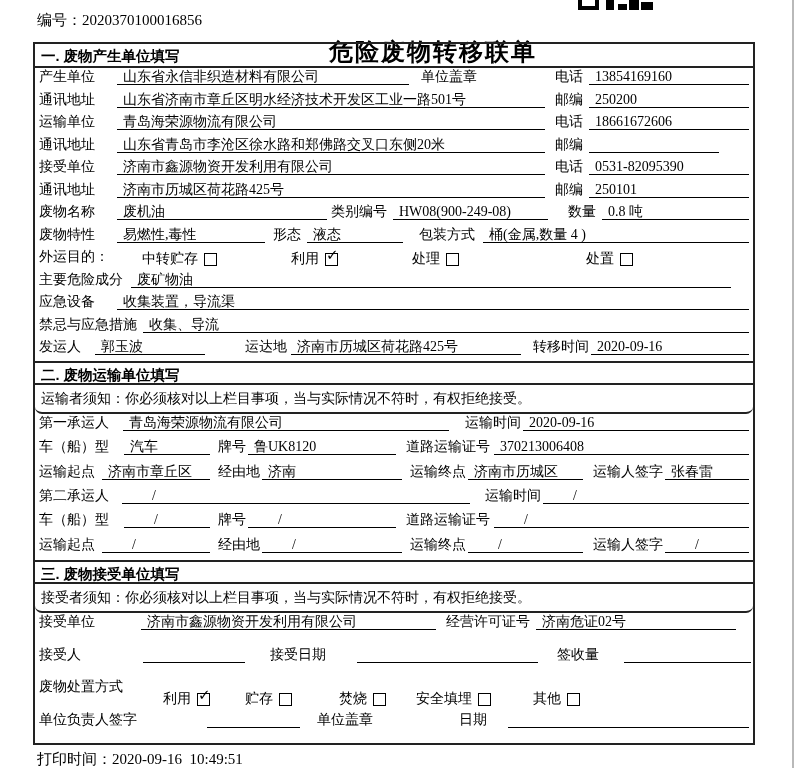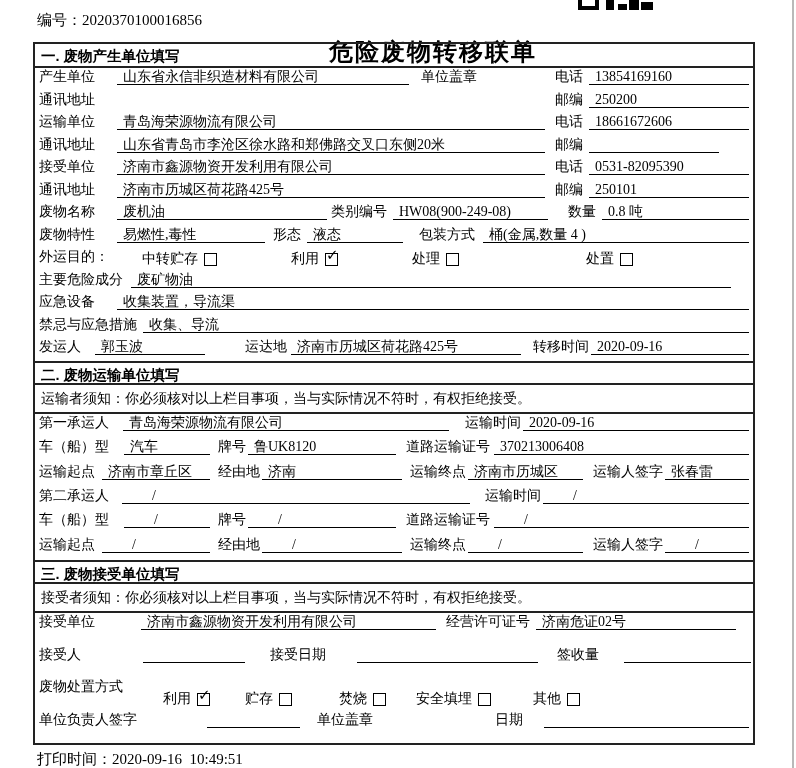--- a/index.html
+++ b/index.html
@@ -15,21 +15,21 @@
 
   .formbox{position:absolute;left:33px;top:42px;width:722px;height:703px;
            border:2px solid #222;box-sizing:border-box;display:flex;flex-direction:column;}
   .sec{display:flex;flex-direction:column;}
   .sec1{height:317px;border-radius:30px;} .sec2{height:199px;} .sec3{flex:1;}
   .sec-hdr{height:24px;box-sizing:border-box;border-bottom:2px solid #222;
            font-family:"Liberation Sans","DejaVu Sans",sans-serif;
            font-weight:bold;font-size:14.5px;padding:3px 0 0 6px;}
   .sec2 .sec-hdr,.sec3 .sec-hdr{border-top:2px solid #222;}
   .notice{height:29px;box-sizing:border-box;border-bottom:2px solid #222;
-          font-size:14px;display:flex;align-items:center;padding-left:6px;}
+          font-size:14px;display:flex;align-items:center;padding-left:6px;border-radius:7px;}
   .sec-body{flex:1;display:flex;flex-direction:column;padding:0 4px;}
   .row{flex:1;display:flex;padding-bottom:4px;font-size:14px;}
   .lbl{white-space:nowrap;line-height:17px;flex:none;}
   .val{border-bottom:1px solid #000;white-space:nowrap;line-height:17px;height:17px;
        box-sizing:border-box;padding:0 2px 0 6px;flex:none;}
   .fill{flex:1 1 auto;}
   .slash{padding-left:30px;}
   .opt{display:flex;align-items:flex-end;white-space:nowrap;flex:none;}
   .cbx{width:13px;height:13px;border:1px solid #000;position:relative;flex:none;
        margin-left:6px;margin-bottom:1px;box-sizing:border-box;}
@@ -64,20 +64,21 @@
         <div class="row">
           <span class="lbl" style="width:78px">产生单位</span>
           <span class="val" style="width:292px">山东省永信非织造材料有限公司</span>
           <span class="lbl" style="margin-left:12px">单位盖章</span>
           <span class="lbl" style="margin-left:auto;width:34px">电话</span>
           <span class="val" style="width:160px">13854169160</span>
         </div>
 
         <div class="row">
           <span class="lbl" style="width:78px">通讯地址</span>
+          <span class="val" style="width:428px">山东省济南市章丘区明水经济技术开发区工业一路501号</span>
           <span class="lbl" style="margin-left:auto;width:34px">邮编</span>
           <span class="val" style="width:160px">250200</span>
         </div>
 
         <div class="row">
           <span class="lbl" style="width:78px">运输单位</span>
           <span class="val" style="width:428px">青岛海荣源物流有限公司</span>
           <span class="lbl" style="margin-left:auto;width:34px">电话</span>
           <span class="val" style="width:160px">18661672606</span>
         </div>
@@ -290,21 +291,21 @@
             <span class="cbx">
                 <span class="mark"></span>
               </span>
           </span>
         </div>
 
         <div class="row">
           <span class="lbl" style="width:104px">单位负责人签字</span>
           <span class="val" style="margin-left:64px;width:93px"></span>
           <span class="lbl" style="margin-left:17px;width:62px">单位盖章</span>
-          <span class="lbl" style="margin-left:116px;width:32px">日期</span>
+          <span class="lbl" style="margin-left:80px;width:32px">日期</span>
           <span class="val fill" style="margin-left:17px"></span>
         </div>
 
       </div>
     </div>
   </div>
 
   <div class="footer"><span>打印时间：</span><span>2020-09-16  10:49:51</span></div>
 </div>
 

